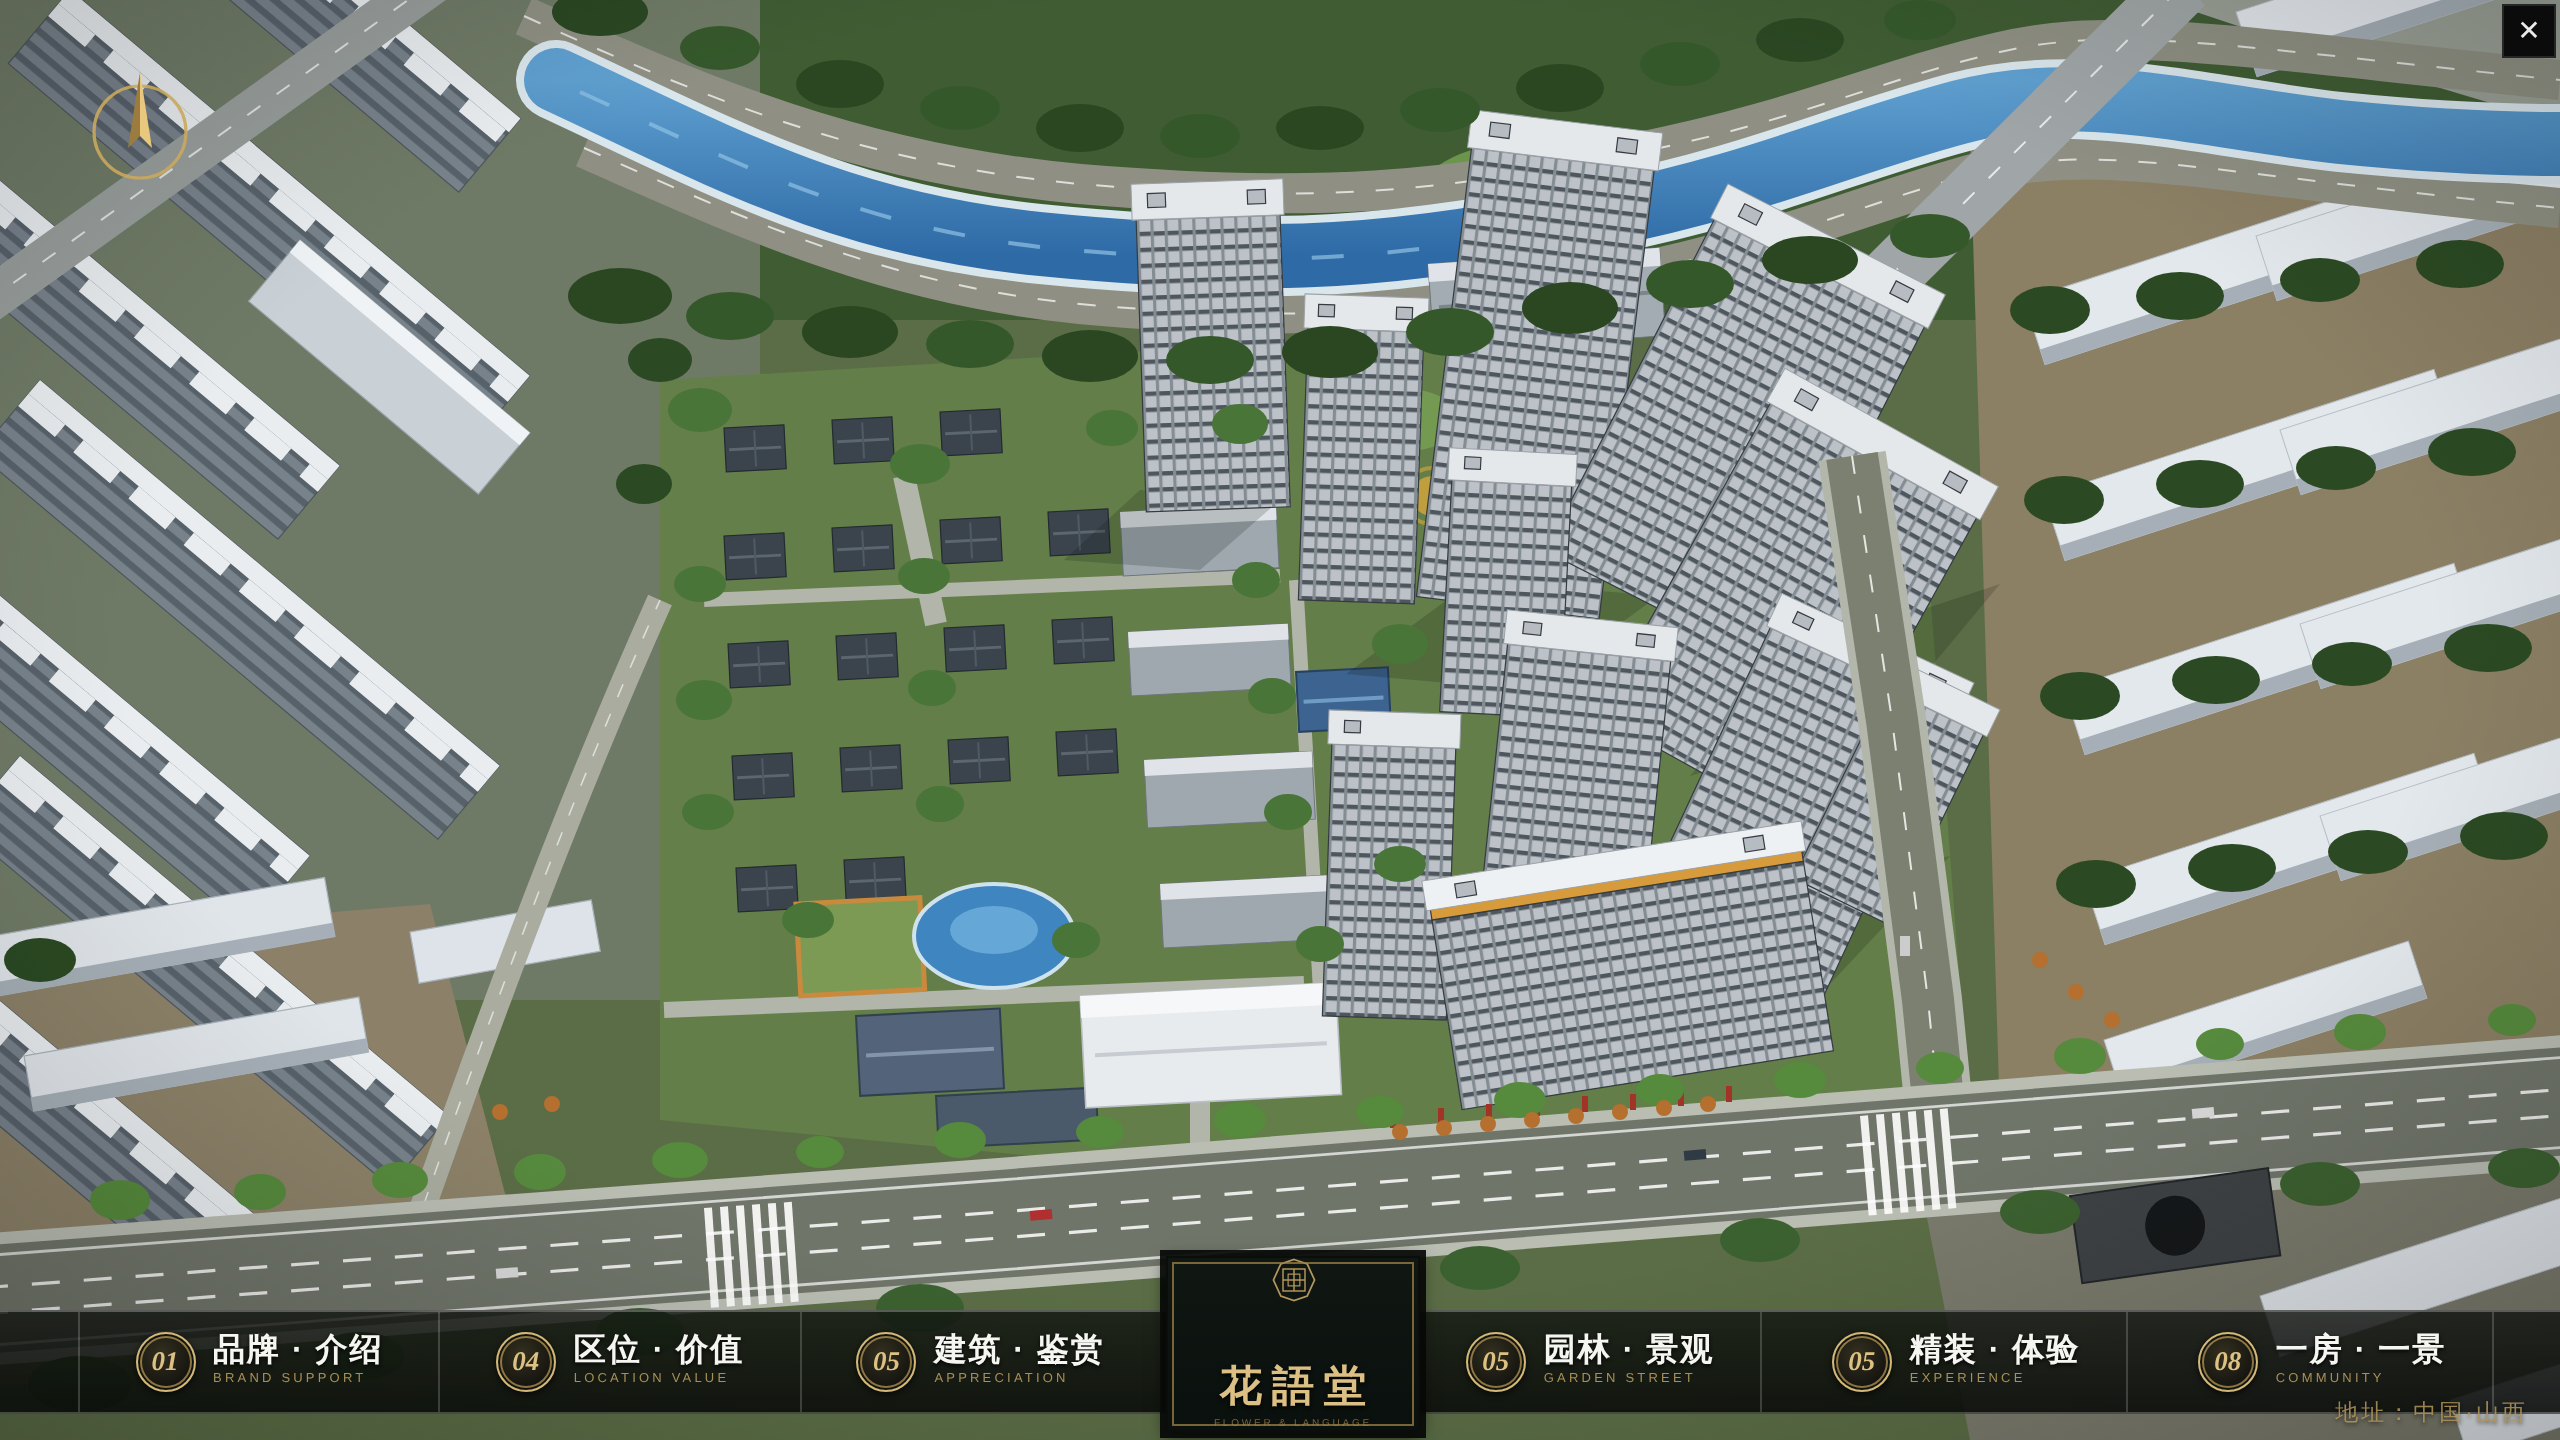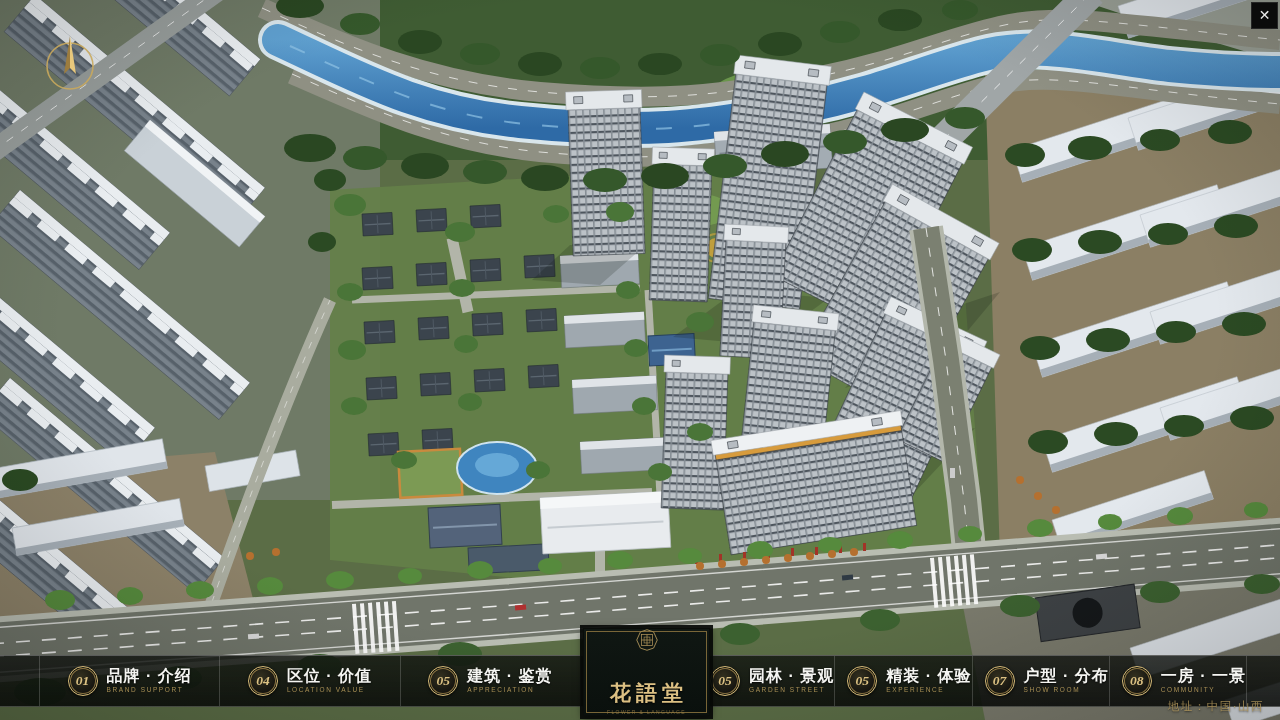--- a/index.html
+++ b/index.html
@@ -599,29 +599,20 @@
         <span class="badge">
             <i>05</i>
           </span>
         <span class="txt">
             <span class="zh">精装 · 体验</span>
             <span class="en">EXPERIENCE</span>
           </span>
       </div>
       <div class="mi">
         <span class="badge">
-            <i>07</i>
-          </span>
-        <span class="txt">
-            <span class="zh">户型 · 分布</span>
-            <span class="en">SHOW ROOM</span>
-          </span>
-      </div>
-      <div class="mi">
-        <span class="badge">
             <i>08</i>
           </span>
         <span class="txt">
             <span class="zh">一房 · 一景</span>
             <span class="en">COMMUNITY</span>
           </span>
       </div>
     </div>
   </nav>
 

